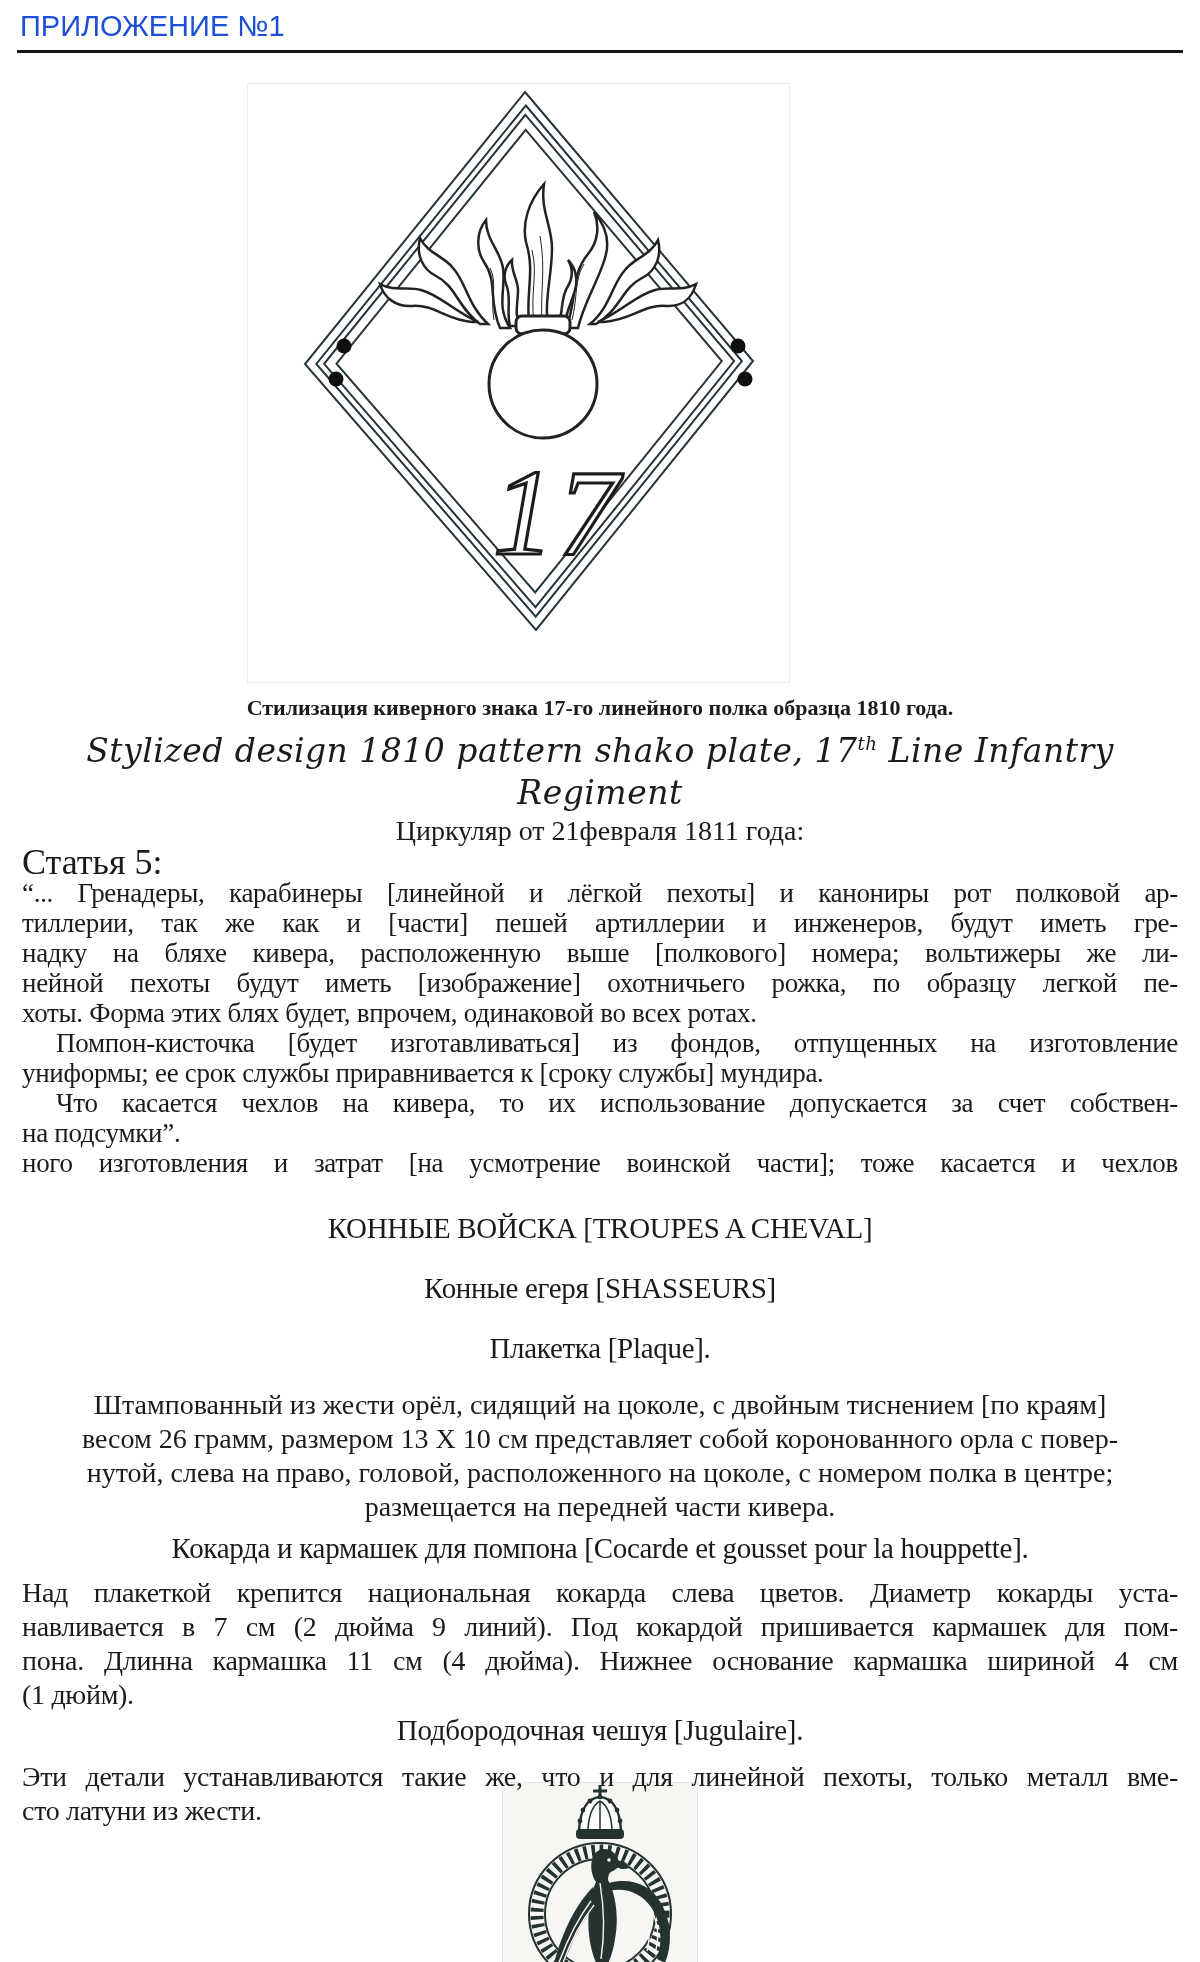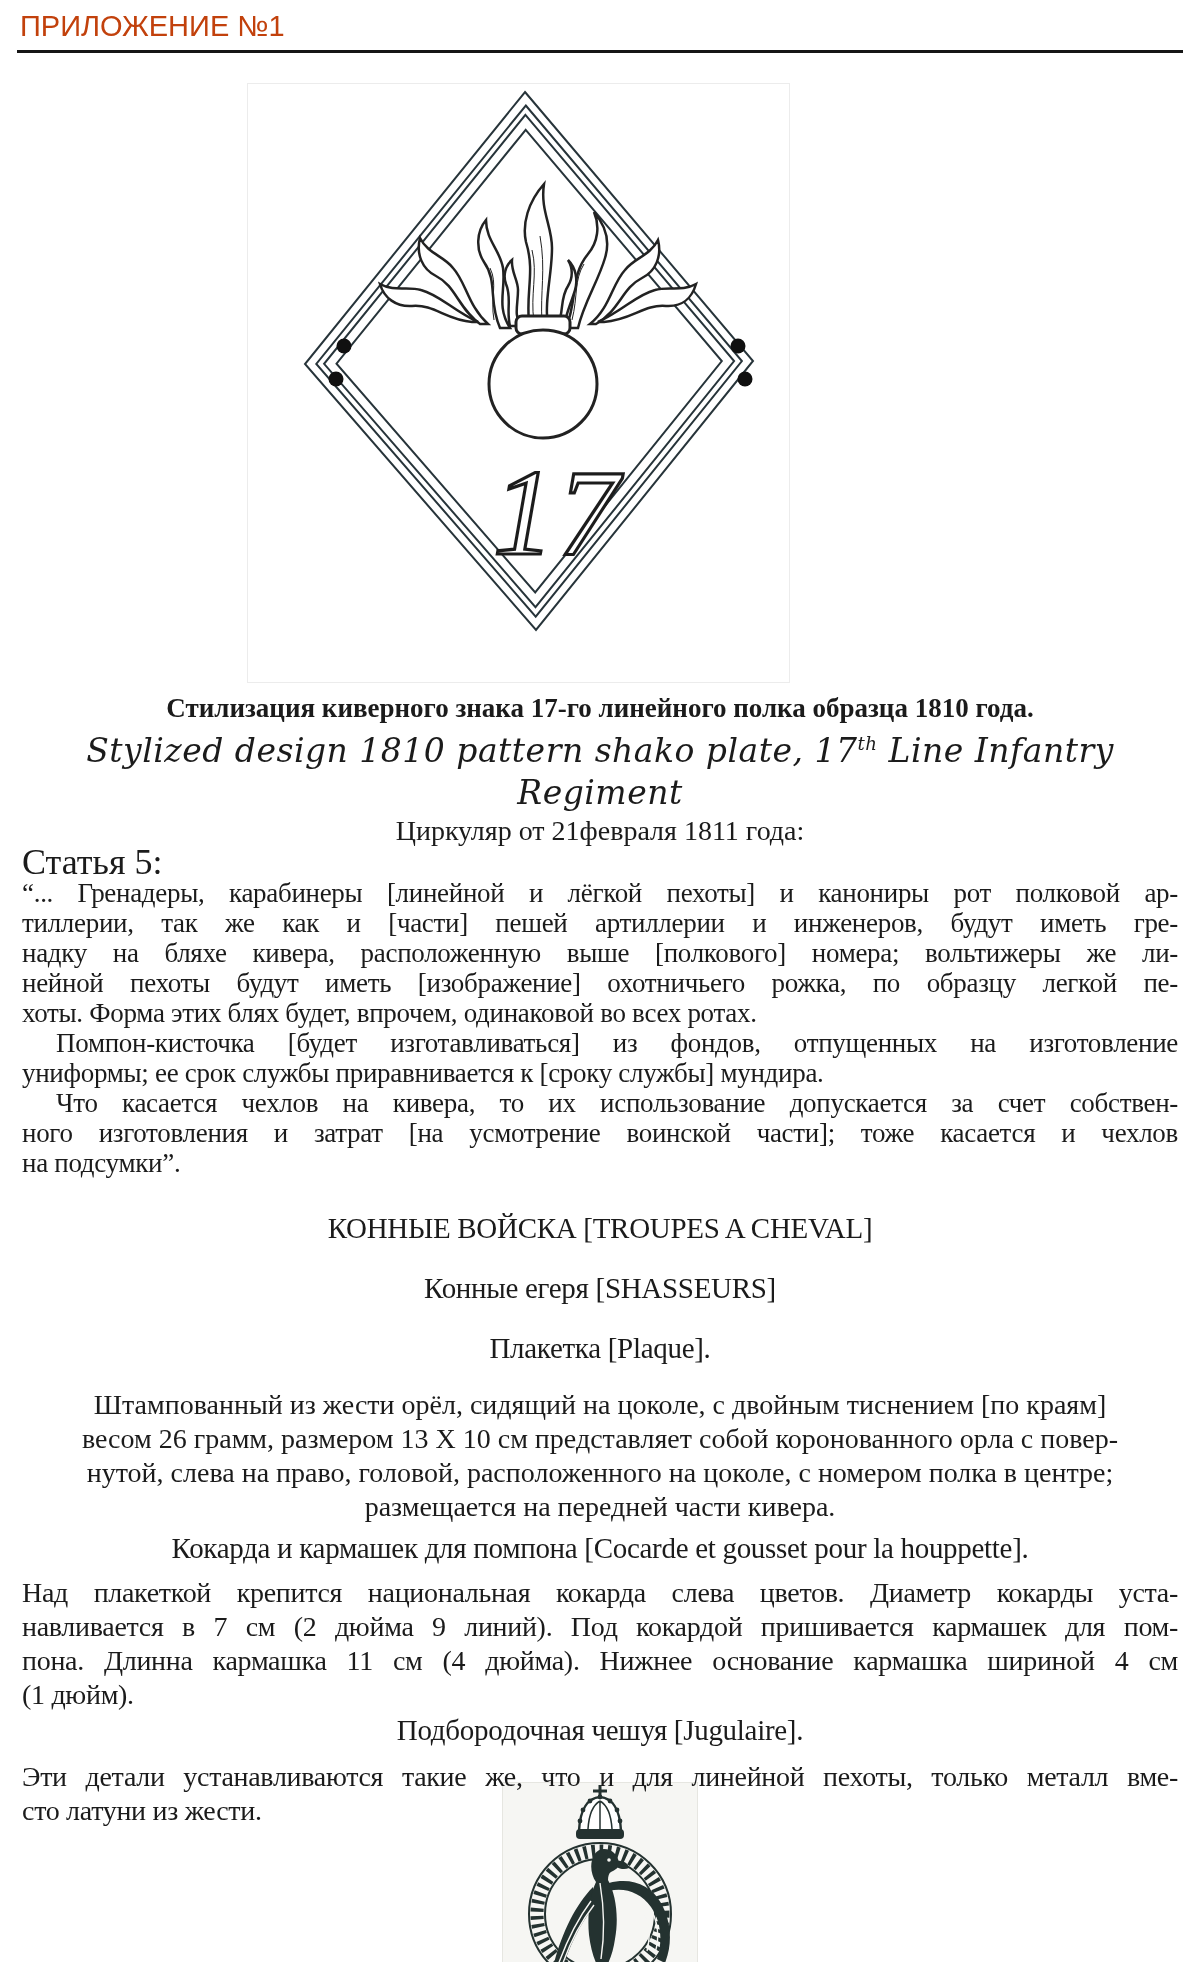--- a/index.html
+++ b/index.html
@@ -3,37 +3,37 @@
 <meta charset="utf-8">
 <style>
   * { margin:0; padding:0; box-sizing:border-box; }
   html,body { background:#ffffff; }
   body {
     width:1200px; height:1962px; overflow:hidden; position:relative;
     color:#1b1b1b; font-family:"Liberation Serif", serif;
   }
   .pageheader {
     font-family:"Liberation Sans", sans-serif;
-    font-size:29px; line-height:34px; color:#c2410c;
+    font-size:29px; line-height:34px; color:#1d4ed8;
     margin:0 17px; padding:9px 3px 7px 3px;
     border-bottom:3px solid #161616;
   }
   .content { padding:0 22px; }
   
   .plate-fig {
     margin:30px 0 0 225px; width:543px; height:600px;
     background:#fff; border:1px solid #ececec;
   }
   .eagle-fig {
     width:196px; height:236px; margin:-46px auto 0 auto;
     background:#f6f6f3; border:1px solid #e6e6e1;
   }
   
   .t-center { text-align:center; }
-  .bold-title { font-weight:bold; font-size:27px; line-height:30px; margin-top:10px; }
+  .bold-title { font-weight:bold; font-size:22px; line-height:30px; margin-top:10px; }
   .script-line { font-family:"DejaVu Serif", serif; font-style:italic; font-size:33px; line-height:42px; letter-spacing:0.5px; }
   .script-line sup { font-size:0.55em; }
   .circ { font-size:28px; line-height:33px; }
   .article { font-size:36px; line-height:31px; }
   .q { font-size:27px; line-height:30px; }
   .u { font-size:28px; line-height:34px; }
   .jl { text-align:justify; text-align-last:justify; white-space:nowrap; overflow:hidden; letter-spacing:-0.3px; }
   .ll { text-align-last:left; }
   .lc { text-align:left; text-align-last:center; }
   .ind { text-indent:34px; }
@@ -101,22 +101,22 @@
     <div class="q jl ll">хоты. Форма этих блях будет, впрочем, одинаковой во всех ротах.</div>
   </div>
 
   <div>
     <div class="q jl ind">Помпон-кисточка [будет изготавливаться] из фондов, отпущенных на изготовление</div>
     <div class="q jl ll">униформы; ее срок службы приравнивается к [сроку службы] мундира.</div>
   </div>
 
   <div>
     <div class="q jl ind">Что касается чехлов на кивера, то их использование допускается за счет собствен-</div>
+    <div class="q jl ll">на подсумки”.</div>
     <div class="q jl">ного изготовления и затрат [на усмотрение воинской части]; тоже касается и чехлов</div>
-    <div class="q jl ll">на подсумки”.</div>
   </div>
 
   <div class="h mt32">КОННЫЕ ВОЙСКА [TROUPES A CHEVAL]</div>
   <div class="h mt24">Конные егеря [SHASSEURS]</div>
   <div class="h mt24">Плакетка [Plaque].</div>
 
   <div class="mt22">
     <div class="u lc">Штампованный из жести орёл, сидящий на цоколе, с двойным тиснением [по краям]</div>
     <div class="u lc">весом 26 грамм, размером 13 Х 10 см представляет собой коронованного орла с повер-</div>
     <div class="u lc">нутой, слева на право, головой, расположенного на цоколе, с номером полка в центре;</div>

